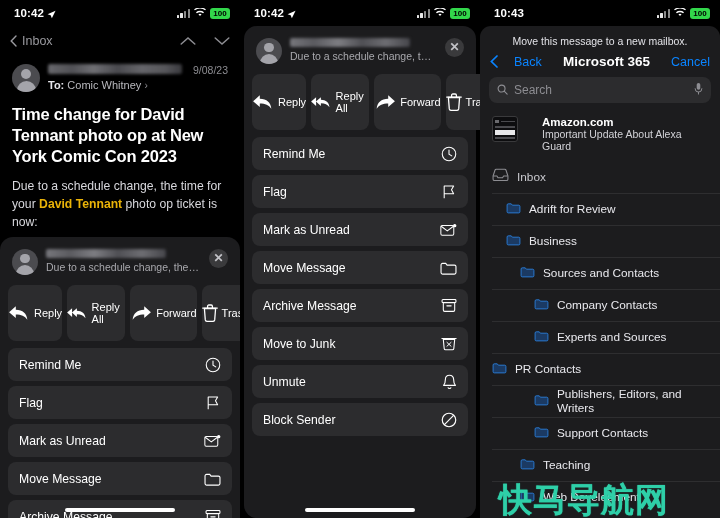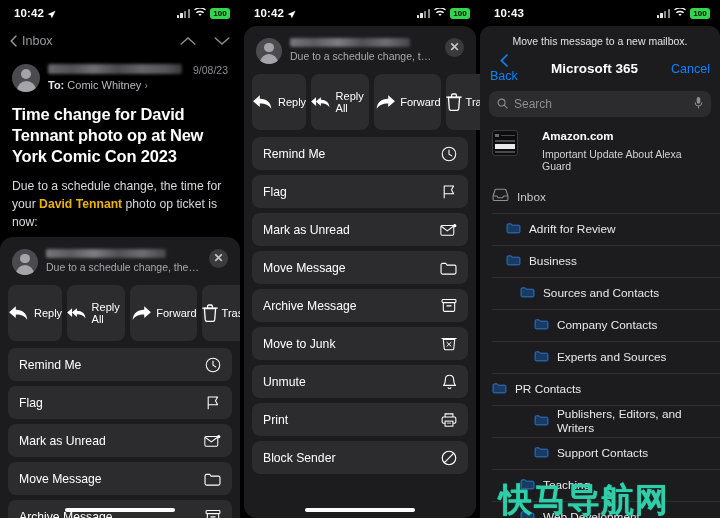--- a/index.html
+++ b/index.html
@@ -131,41 +131,41 @@
   .picker-caption {
     text-align: center; color: #e2e2e7; font-size: 10.5px;
     padding: 9px 0 7px 0;
   }
   .picker-nav {
     display: flex; align-items: center; justify-content: space-between;
     padding: 0 10px 8px 10px;
   }
   .blue { color: #0a84ff; font-size: 12.5px; }
   .picker-title { color: #fff; font-size: 13.5px; font-weight: bold; }
-  .back-wrap { display: flex; align-items: center; gap: 2px; flex-direction: column; }
+  .back-wrap { display: flex; align-items: center; gap: 16px; }
 
   .searchbar {
     margin: 0 9px 9px 9px; height: 26px; background: #2c2c2e; border-radius: 8px;
     display: flex; align-items: center; padding: 0 8px; gap: 6px;
   }
   .search-ph { color: #8d8d92; font-size: 12px; flex: 1; }
 
   .mail-preview { display: flex; gap: 24px; padding: 4px 12px 9px 12px; align-items: flex-start; }
   .thumb {
     width: 26px; height: 26px; background: #0d0d0f; border: 1px solid #3a3a3c;
     border-radius: 3px; flex: none; position: relative; overflow: hidden;
   }
   .thumb i { position: absolute; background: #4a4a4e; display:block; }
   .thumb i:nth-child(1){left:2px;top:3px;width:4px;height:3px;background:#6a6a6e}
   .thumb i:nth-child(2){left:8px;top:3.5px;width:14px;height:1.5px}
   .thumb i:nth-child(3){left:2px;top:9px;width:20px;height:1.5px}
   .thumb i:nth-child(4){left:2px;top:12.5px;width:20px;height:5px;background:#e8e8ea}
   .thumb i:nth-child(5){left:2px;top:20px;width:20px;height:1.5px}
   .mp-title { color: #fff; font-size: 11.5px; font-weight: bold; }
-  .mp-sub { color: #d2d2d7; font-size: 10.5px; margin-top: 6px;}
+  .mp-sub { color: #d2d2d7; font-size: 10.5px; margin-top: 0;}
 
   .mb-list { overflow: hidden; }
   .mb-row {
     display: flex; align-items: center; gap: 8px;
     height: 32px; padding-left: 12px; position: relative;
   }
   .mb-row + .mb-row::before {
     content:""; position:absolute; top:0; left:12px; right:0; height:1px; background:#2e2e30;
   }
   .mb-label { color: #e9e9ee; font-size: 11.8px; }
@@ -475,31 +475,20 @@
         <div class="row-item">
           <span>Unmute</span>
           <span class="ricon">
             <svg width="15" height="16" viewBox="0 0 16 17">
                 <path d="M8 1.3c-2.7 0-4.4 2-4.4 4.6 0 3.4-.7 4.8-1.9 6.2h12.6c-1.2-1.4-1.9-2.8-1.9-6.2 0-2.6-1.7-4.6-4.4-4.6z" fill="none" stroke="#fff" stroke-width="1.2" stroke-linejoin="round"></path>
                 <path d="M6.3 14.2a1.8 1.8 0 0 0 3.4 0" fill="none" stroke="#fff" stroke-width="1.2"></path>
               </svg>
           </span>
         </div>
         <div class="row-item">
-          <span>Print</span>
-          <span class="ricon">
-            <svg width="16" height="16" viewBox="0 0 18 17">
-                <path d="M4.6 5.2V1.6h8.8v3.6" fill="none" stroke="#fff" stroke-width="1.2"></path>
-                <rect x="1.3" y="5.2" width="15.4" height="6.9" rx="1.5" fill="none" stroke="#fff" stroke-width="1.2"></rect>
-                <rect x="4.6" y="9.8" width="8.8" height="5.6" fill="#1c1c1e" stroke="#fff" stroke-width="1.2"></rect>
-                <path d="M6.5 12h5" stroke="#fff" stroke-width="1"></path>
-              </svg>
-          </span>
-        </div>
-        <div class="row-item">
           <span>Block Sender</span>
           <span class="ricon">
             <svg width="16" height="16" viewBox="0 0 18 18">
                 <circle cx="9" cy="9" r="7.6" fill="none" stroke="#fff" stroke-width="1.3"></circle>
                 <path d="M3.6 14.4 14.4 3.6" stroke="#fff" stroke-width="1.3"></path>
               </svg>
           </span>
         </div>
       </div>
       <div class="home-ind"></div>

